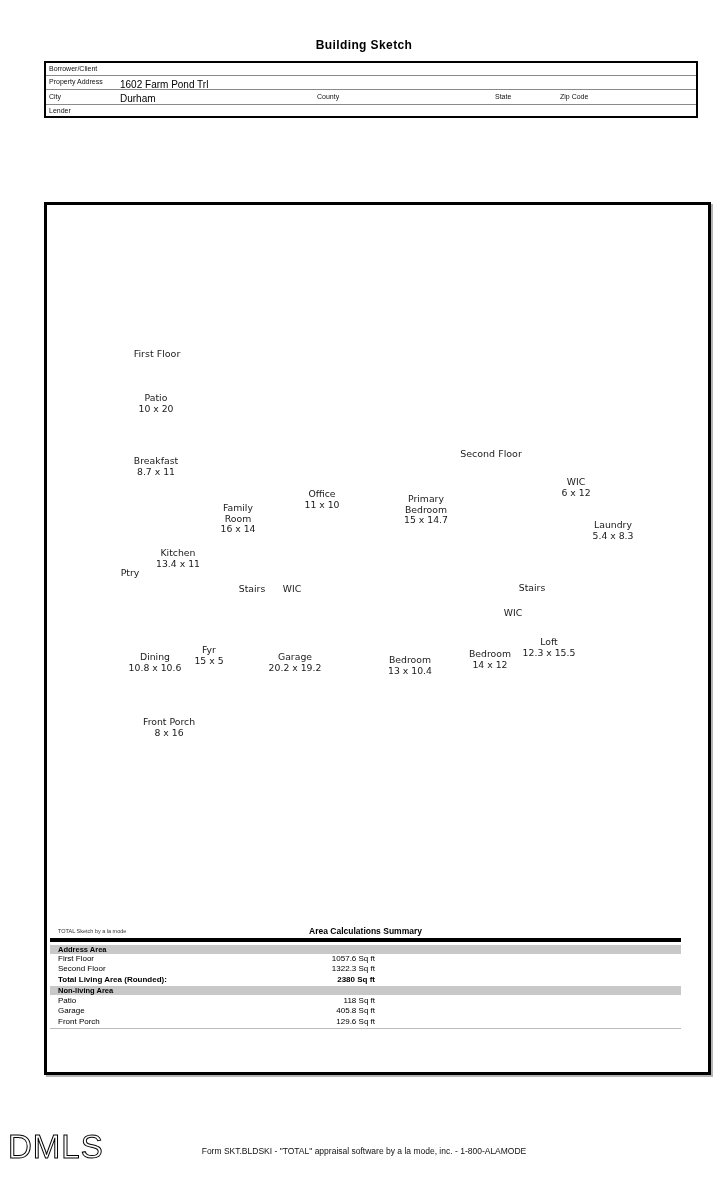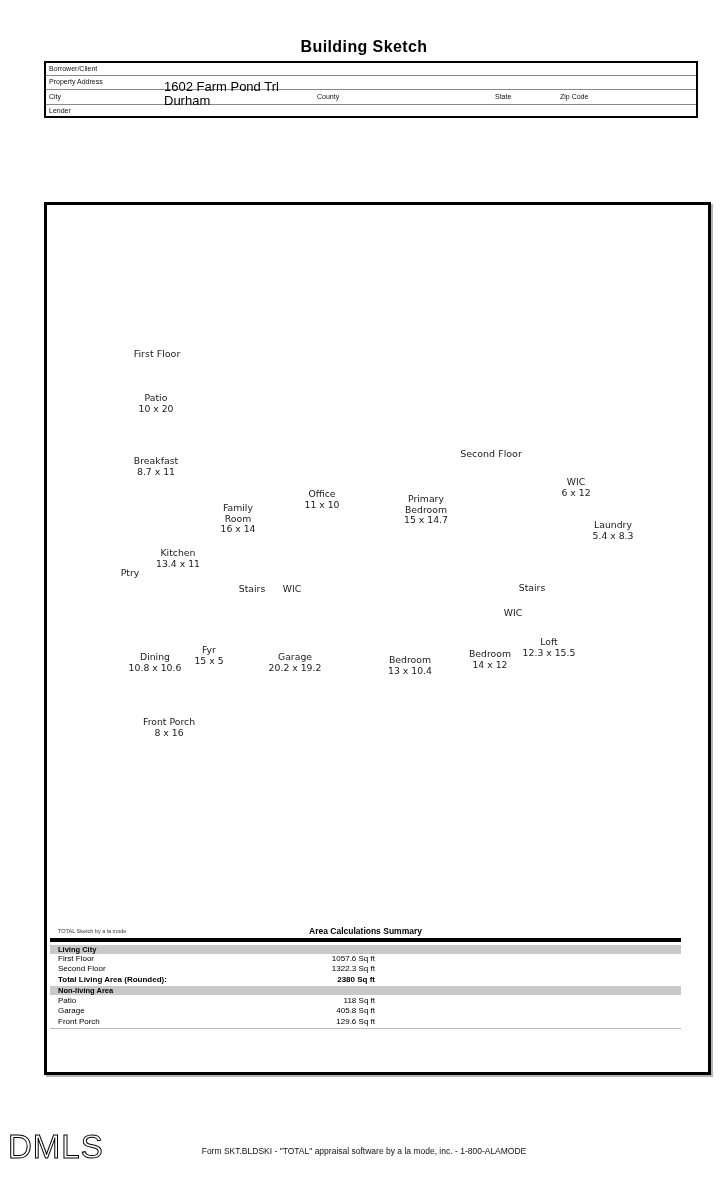--- a/index.html
+++ b/index.html
@@ -1,26 +1,26 @@
 <!DOCTYPE html>
 <html><head>
 <meta charset="utf-8">
 <style>
   html,body{margin:0;padding:0;background:#fff;}
   .page{position:relative;width:728px;height:1200px;background:#fff;overflow:hidden;
         font-family:"Liberation Sans",sans-serif;color:#000;}
   
   .doc-title{position:absolute;left:0;top:38px;width:728px;text-align:center;
-             font-size:16px;font-weight:bold;letter-spacing:.4px;}
+             font-size:12px;font-weight:bold;letter-spacing:.4px;}
   .form-box{position:absolute;left:44px;top:61px;width:650px;height:53px;
             border:2px solid #000;background:#fff;}
   .form-line{position:absolute;left:0;width:100%;height:0;border-top:1px solid #8a8a8a;}
   .flabel{position:absolute;font-size:7px;color:#111;white-space:nowrap;
           font-stretch:condensed;}
-  .fvalue{position:absolute;font-size:13px;color:#000;white-space:nowrap;margin-left:44px;}
+  .fvalue{position:absolute;font-size:10px;color:#000;white-space:nowrap;}
   
   .sketch-box{position:absolute;left:44px;top:202px;width:639px;height:867px;
               border:3px solid #000;background:#fff;box-shadow:2px 2px 0 rgba(120,120,120,.55);padding-left:22px;}
   .plan-svg{position:absolute;left:0;top:0;width:728px;height:1200px;pointer-events:none;}
   .floor-title{position:absolute;transform:translate(-50%,-50%);
                font:9.5px/11px "DejaVu Sans",sans-serif;color:#1a1a1a;white-space:nowrap;}
   .room{position:absolute;transform:translate(-50%,-50%);text-align:center;
         font:9.3px/10.6px "DejaVu Sans",sans-serif;color:#1a1a1a;}
   .rn,.rd{display:block;white-space:pre-line;}
   
@@ -193,21 +193,21 @@
         <ellipse cx="432.5" cy="576.5" rx="3.5" ry="2.2" stroke="#888" stroke-width="1"></ellipse>
       </g>
     </g>
   </svg>
 
   <div class="sketch-box">
     <div class="summary">
       <div class="sum-watermark">TOTAL Sketch by a la mode</div>
       <div class="sum-title">Area Calculations Summary</div>
       <div class="sum-bar"></div>
-      <div class="sum-band" style="top:19.5px"><span>Living City</span></div>
+      <div class="sum-band" style="top:19.5px"><span>Address Area</span></div>
       <div class="sum-row" style="top:29px">
         <span class="lbl">First Floor</span>
         <span class="val">1057.6 Sq ft</span>
       </div>
       <div class="sum-row" style="top:39.3px">
         <span class="lbl">Second Floor</span>
         <span class="val">1322.3 Sq ft</span>
       </div>
       <div class="sum-row bold" style="top:49.6px">
         <span class="lbl">Total Living Area (Rounded):</span>

